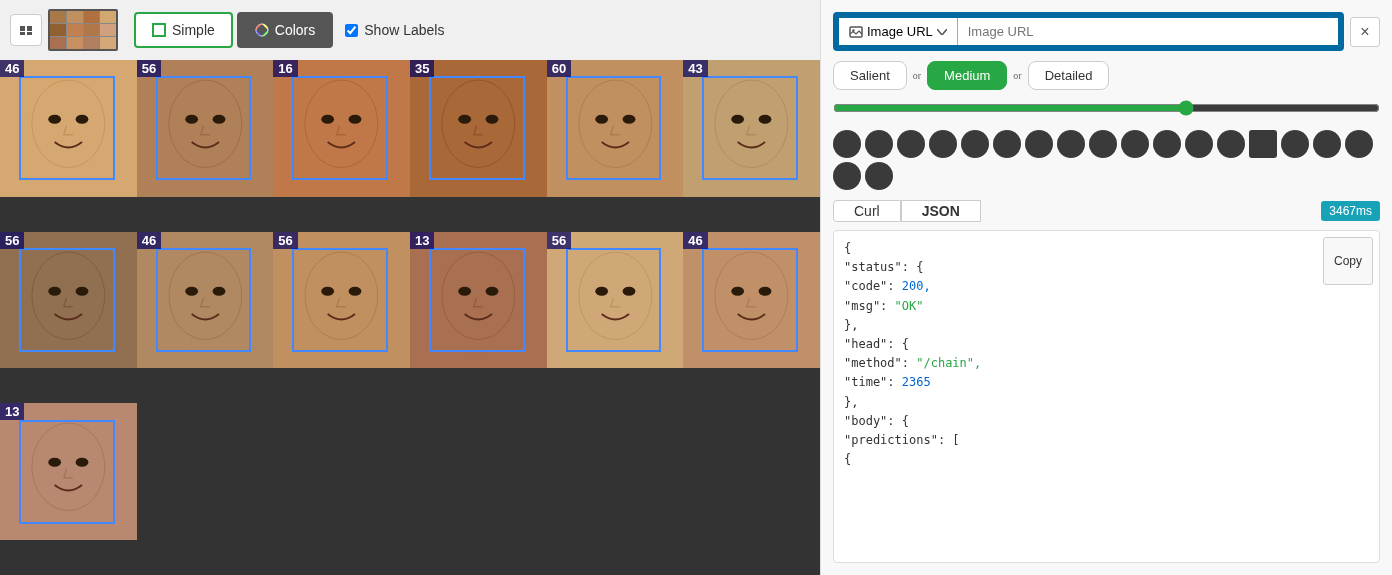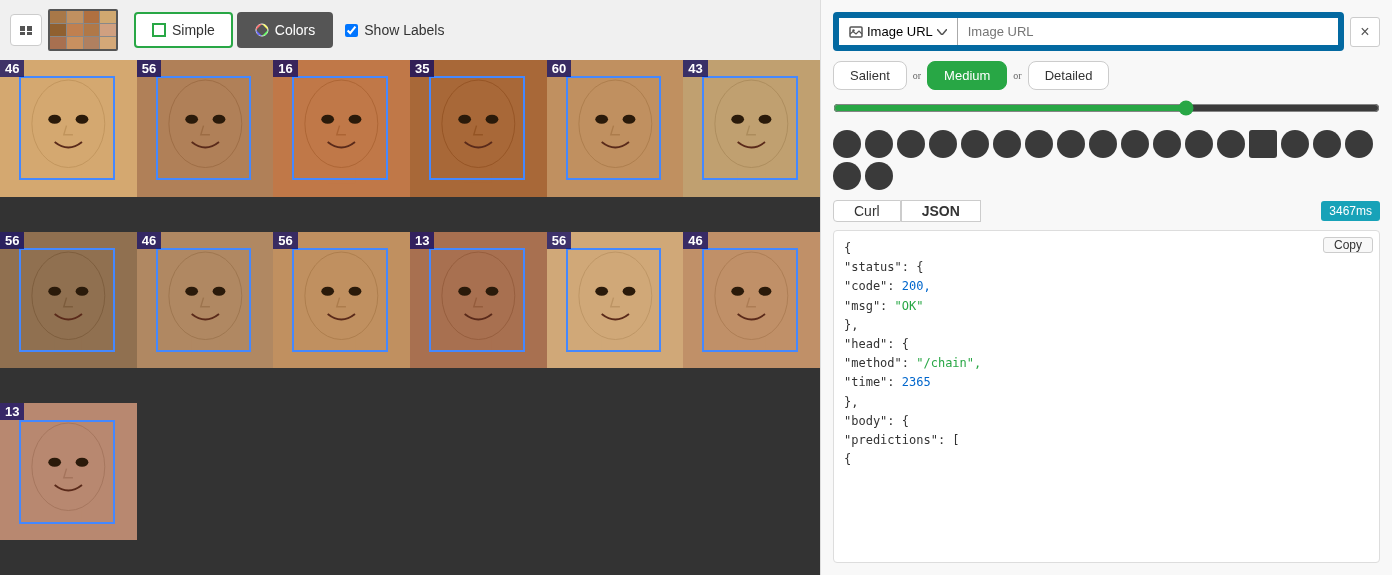--- a/index.html
+++ b/index.html
@@ -272,21 +272,21 @@
       padding: 8px 10px;
       font-family: monospace;
       font-size: 12px;
       overflow-y: auto;
       position: relative;
     }
 
     .copy-btn {
       position: absolute;
       top: 6px; right: 6px;
-      padding: 0 10px;
+      padding: 16px 10px;
       background: #f8f8f8;
       border: 1px solid #ccc;
       border-radius: 3px;
       cursor: pointer;
       font-size: 12px;
       color: #333;
     }
 
     .json-line { line-height: 1.6; }
     .json-key { color: #333; }

